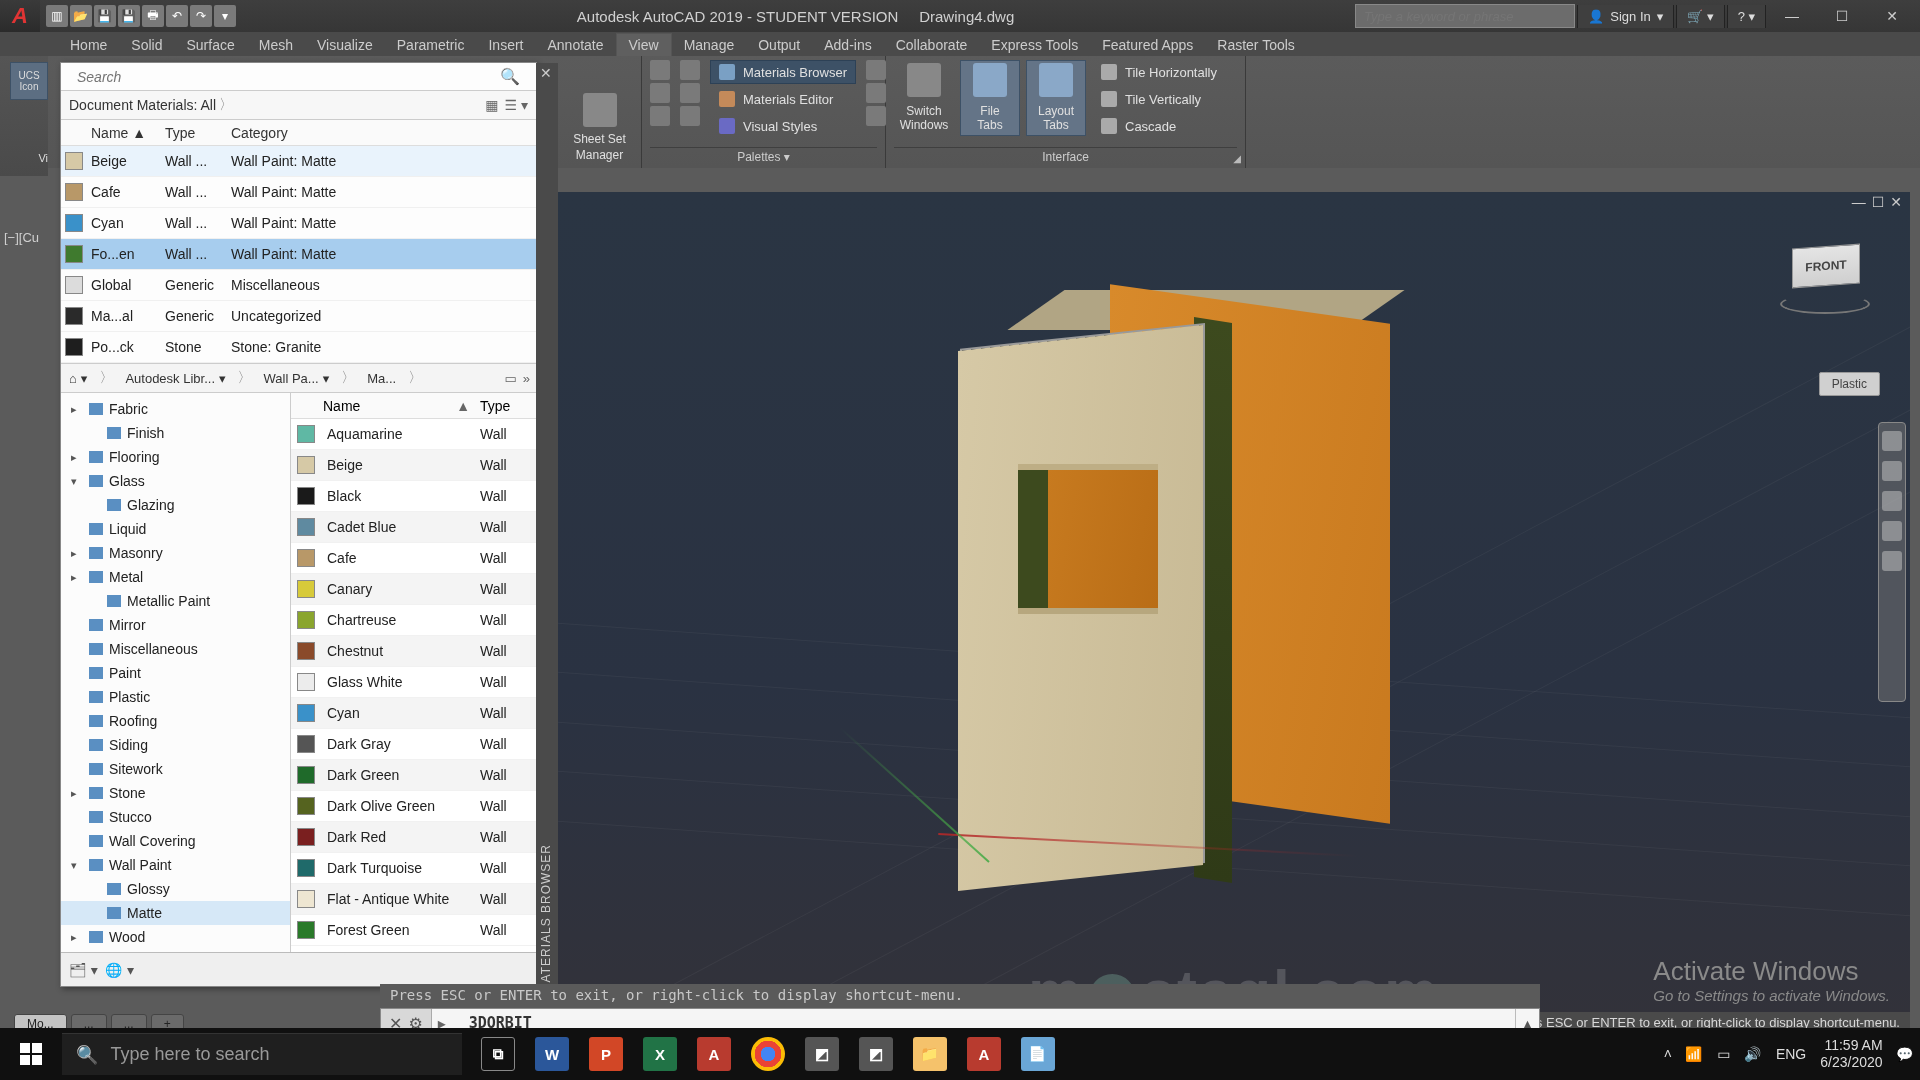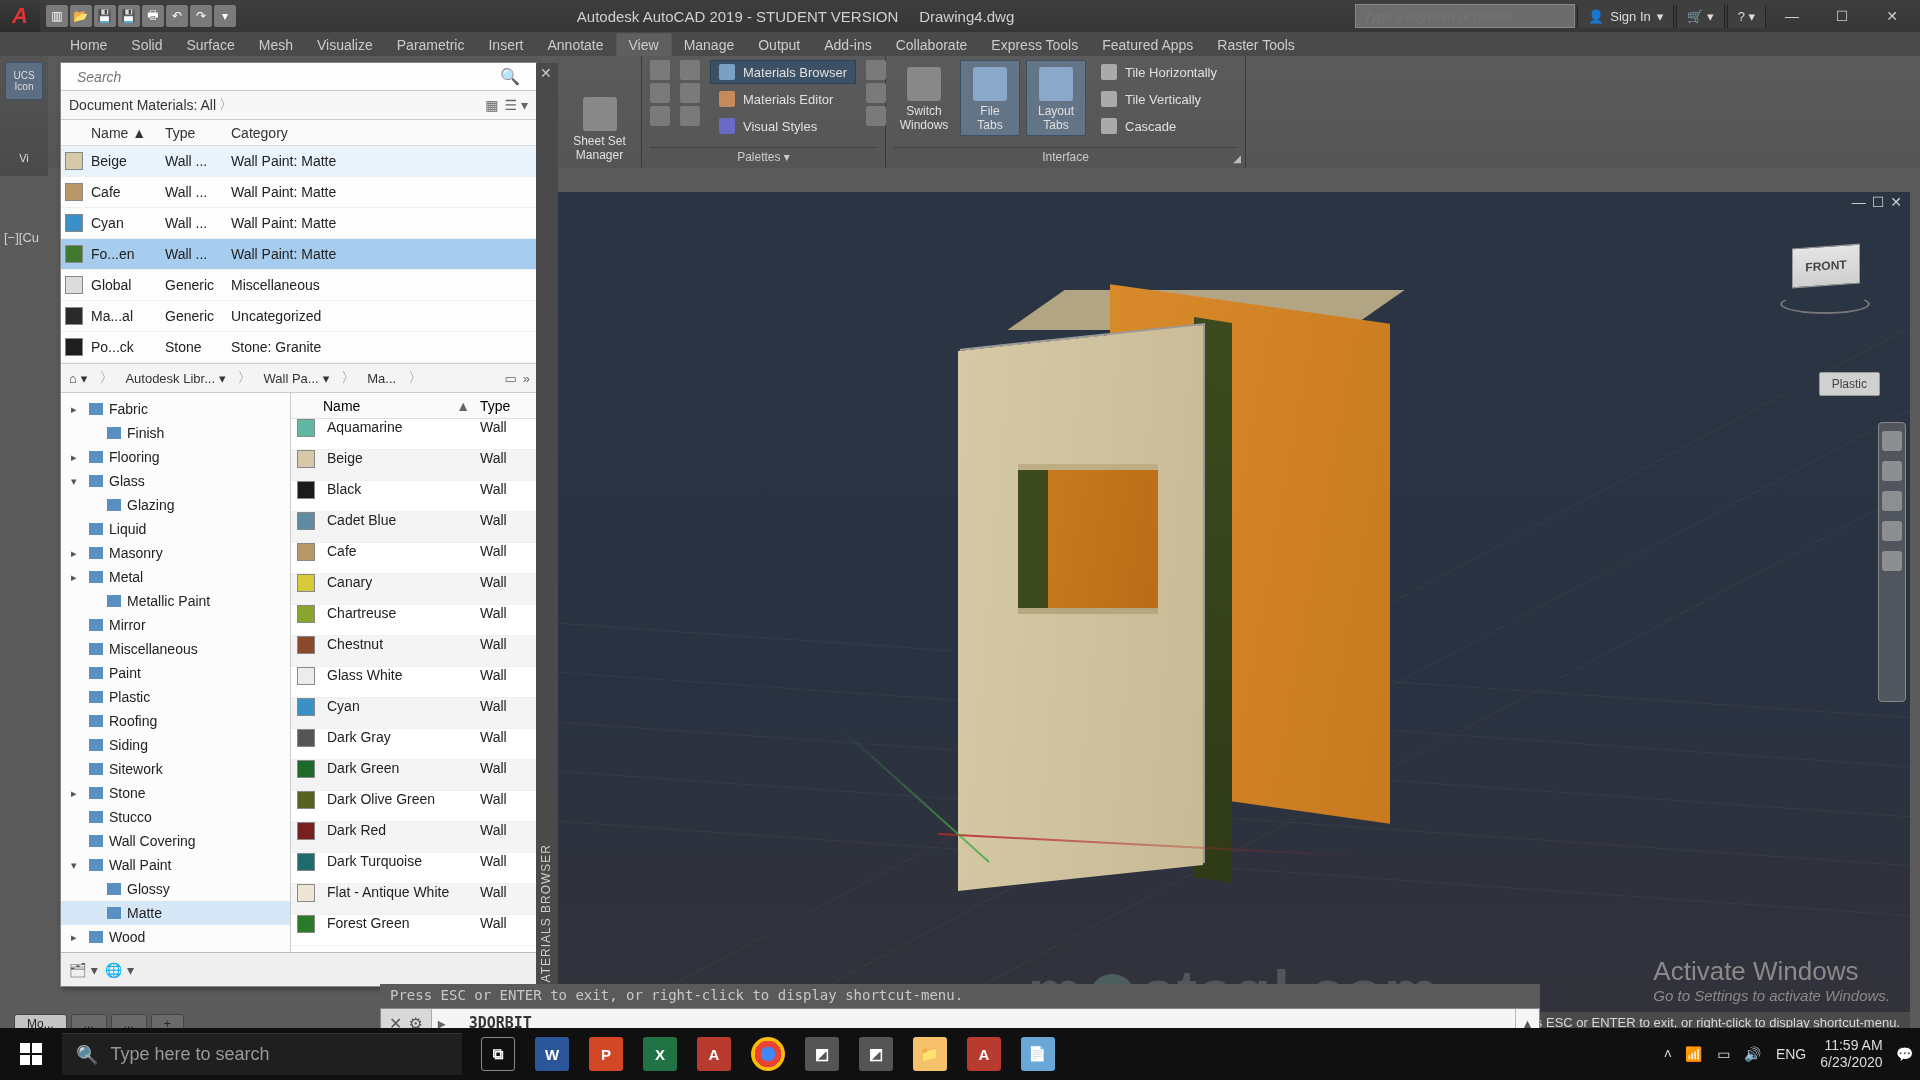--- a/index.html
+++ b/index.html
@@ -20,31 +20,31 @@
 
 .menubar { height:24px; background:#4a4a4a; display:flex; align-items:flex-end; padding-left:58px; color:#ccc; font-size:14px;}
 .menu-tab { padding:3px 12px; cursor:default; }
 .menu-tab.active { background:#5f5f5f; border-top:1px solid #555; border-left:1px solid #555; border-right:1px solid #555; }
 
 
 .ribbon { height:112px; background:linear-gradient(#5b5b5b,#555); display:flex; color:#e0e0e0; font-size:13px; position:relative;}
 .ribbon-panel { border-right:1px solid #3a3a3a; padding:4px 8px 2px; display:flex; flex-direction:column; justify-content:space-between; position:relative;}
 .panel-body { display:flex; gap:6px; align-items:flex-start; flex:1;}
 .panel-title { text-align:center; font-size:12px; color:#ccc; padding:2px 0; border-top:1px solid #3f3f3f; }
-.big-btn { display:flex; flex-direction:column; align-items:center; justify-content:flex-end; width:60px; height:76px; background:transparent; border:1px solid transparent; font-size:12px; text-align:center; line-height:1.15; padding:2px;}
+.big-btn { display:flex; flex-direction:column; align-items:center; justify-content:space-between; width:60px; height:76px; background:transparent; border:1px solid transparent; font-size:12px; text-align:center; line-height:1.15; padding:2px;}
 .big-btn .icon { width:34px; height:34px; background:#888; border-radius:3px; margin-bottom:4px;}
 .big-btn.active { background:#647487; border:1px solid #3d5166;}
 .small-row { display:flex; flex-direction:column; gap:3px;}
 .ribbon-item { height:24px; display:flex; align-items:center; gap:8px; padding:0 8px; background:transparent; border:1px solid transparent; font-size:13px; white-space:nowrap;}
 .ribbon-item.active { background:#3d5166; border:1px solid #2d4156;}
 .ribbon-item .micon { width:16px; height:16px; background:#8a8; border-radius:2px;}
 .ribbon .arrow-corner { position:absolute; right:4px; bottom:4px; font-size:10px; color:#bbb;}
 
 
-.left-stub { position:absolute; left:0; top:56px; width:48px; height:120px; background:linear-gradient(#555,#4a4a4a); color:#ddd; font-size:12px; display:flex; flex-direction:column; align-items:center; }
+.left-stub { position:absolute; left:0; top:56px; width:48px; height:120px; background:linear-gradient(#555,#4a4a4a); color:#ddd; font-size:12px; display:flex; flex-direction:column; align-items:flex-end; }
 .left-stub .btn { width:38px; height:38px; background:#5c6e82; margin-top:6px; display:flex; align-items:center; justify-content:center; border:1px solid #3d5166; font-size:10px; flex-direction:column;}
 .left-stub .lbl { padding-top:4px; font-size:11px;margin-top:48px;}
 .viewport-tag { position:absolute; left:4px; top:230px; color:#cfcfcf; font-size:13px; }
 
 
 .palette { position:absolute; left:60px; top:62px; width:477px; height:925px; background:#fdfdfd; border:1px solid #888; display:flex; flex-direction:column; box-shadow:2px 2px 6px rgba(0,0,0,.4);}
 .palette .p-close { position:absolute; right:-22px; top:0; width:22px; height:940px; background:#4a4a4a; }
 .palette .p-close .x { color:#ccc; font-size:14px; padding:2px 4px;}
 .palette .p-close .txt { color:#ccc; writing-mode:vertical-rl; transform:rotate(180deg); font-size:12px; position:absolute; bottom:10px; left:3px; letter-spacing:1px;}
 .p-search { height:28px; border-bottom:1px solid #ccc; display:flex; align-items:center; padding:0 16px;}
@@ -76,21 +76,21 @@
 .tree-item { display:flex; align-items:center; height:24px; font-size:14px; color:#222; gap:6px; padding-left:10px;}
 .tree-item.lvl1 { padding-left:28px;}
 .tree-item .exp { width:12px; color:#555; font-size:11px;}
 .tree-item .fold { width:14px; height:12px; background:#5a8fc2;}
 .tree-item.sel { background:#d6e8f7;}
 .mat-list { flex:1; overflow:auto; background:#fff;}
 .ml-head { display:flex; height:26px; align-items:center; font-size:14px; background:#fafafa; border-bottom:1px solid #ddd; position:sticky; top:0;}
 .ml-head .c1 { width:28px;}
 .ml-head .c2 { flex:1; padding-left:4px;}
 .ml-head .c3 { width:56px;}
-.ml-row { display:flex; height:31px; font-size:14px; color:#222; border-bottom:1px solid #f1f1f1;}
+.ml-row { display:flex; align-items:center; height:31px; font-size:14px; color:#222; border-bottom:1px solid #f1f1f1;}
 .ml-row.alt { background:#f4f4f4;}
 .ml-row .sw { margin-left:6px;}
 .ml-row .nm { flex:1; padding-left:8px;}
 .ml-row .tp { width:56px;}
 
 
 .p-foot { height:34px; border-top:1px solid #bbb; background:#efefef; display:flex; align-items:center; gap:8px; padding:0 8px; color:#555; font-size:14px;}
 
 
 .viewport { position:absolute; left:558px; top:192px; right:10px; bottom:64px; background:linear-gradient(#2a3543 0%, #2a3242 60%, #32323a 100%); overflow:hidden;}

